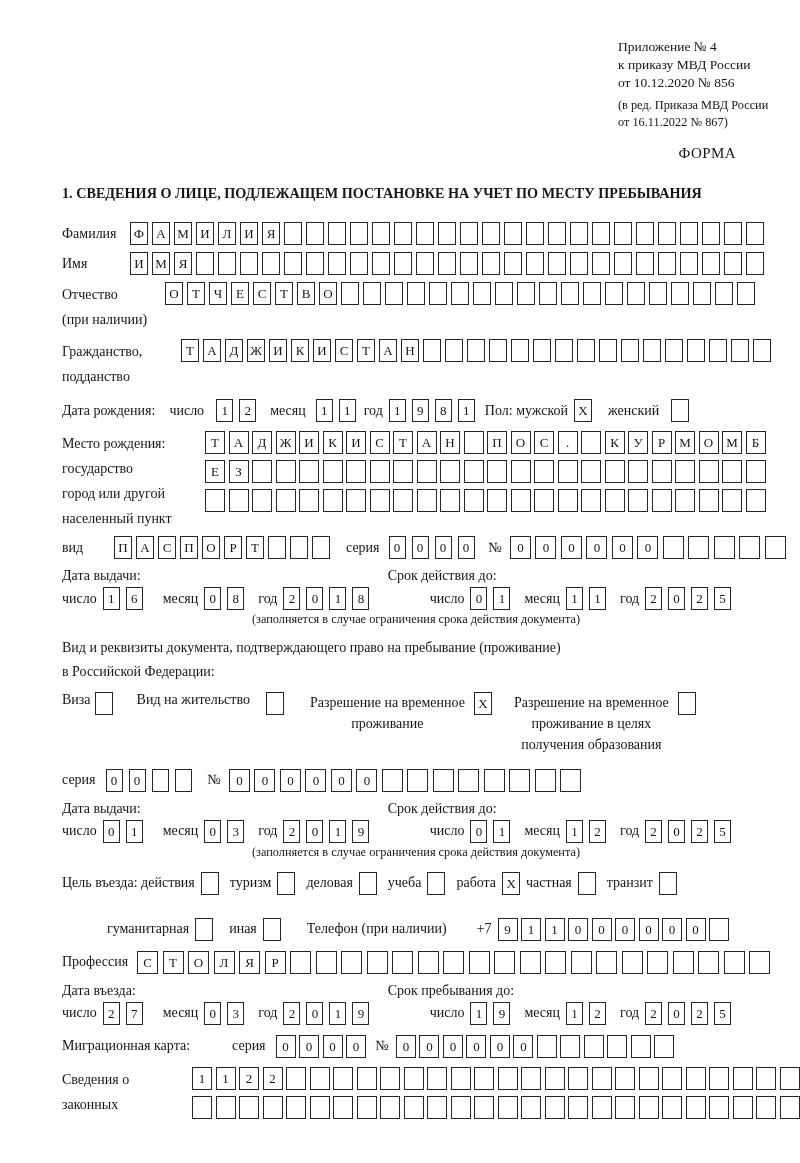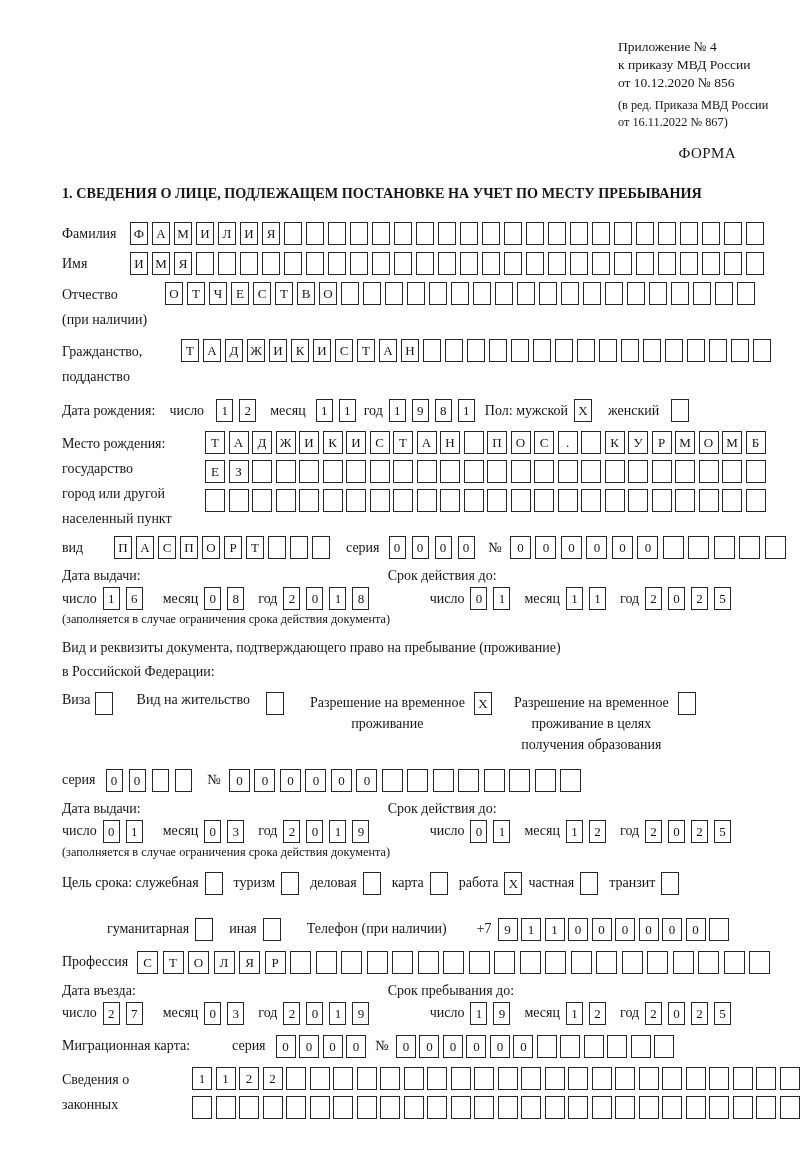--- a/index.html
+++ b/index.html
@@ -26,21 +26,21 @@
   .cell.dt{width:17px;margin-right:6px}
   .cell.cb{width:18px;margin-right:0}
   .boxcol .boxes{margin-bottom:6px}
   .chead{text-align:center;font-weight:bold;font-size:14px;margin-top:4px}
   .dates{display:flex;margin-top:9px;font-size:14px}
   .dg1{width:46%}.dg2{width:54%}
   .dhead{text-align:left;font-size:14px}
   .dline{display:flex;align-items:center;margin-top:3px}
   .dline .t{margin-right:6px}
   .dline .boxes{margin-right:8px}
-  .note-r{font-size:12.3px;text-align:left;margin-top:2px}
+  .note-r{font-size:12.3px;text-align:center;margin-top:2px}
   .plain{font-size:14px;margin-top:9px;line-height:1.7}
   .permit{display:flex;align-items:flex-start;margin-top:8px;font-size:14px}
   .pair{display:flex;align-items:flex-start}
   .pair .boxes{margin-left:9px}
   .c2{text-align:center;line-height:1.5}
   .goal{display:flex;align-items:center;margin-top:12px;font-size:14px;white-space:nowrap}
   .goal .t{margin-right:6px}
   .goal .boxes{margin-right:11px}
 </style>
 </head>
@@ -517,33 +517,33 @@
             <span class="cell dt">0</span>
             <span class="cell dt">2</span>
             <span class="cell dt">5</span>
           </span>
       </div>
     </div>
   </div>
   <div class="note-r">(заполняется в случае ограничения срока действия документа)</div>
 
   <div class="goal">
-    <span class="t">Цель срока: служебная</span>
+    <span class="t">Цель въезда: действия</span>
     <span class="boxes">
         <span class="cell cb"></span>
       </span>
     <span class="t">туризм</span>
     <span class="boxes">
         <span class="cell cb"></span>
       </span>
     <span class="t">деловая</span>
     <span class="boxes">
         <span class="cell cb"></span>
       </span>
-    <span class="t">карта</span>
+    <span class="t">учеба</span>
     <span class="boxes">
         <span class="cell cb"></span>
       </span>
     <span class="t">работа</span>
     <span class="boxes" style="margin-right:6px">
         <span class="cell cb">X</span>
       </span>
     <span class="t">частная</span>
     <span class="boxes">
         <span class="cell cb"></span>

